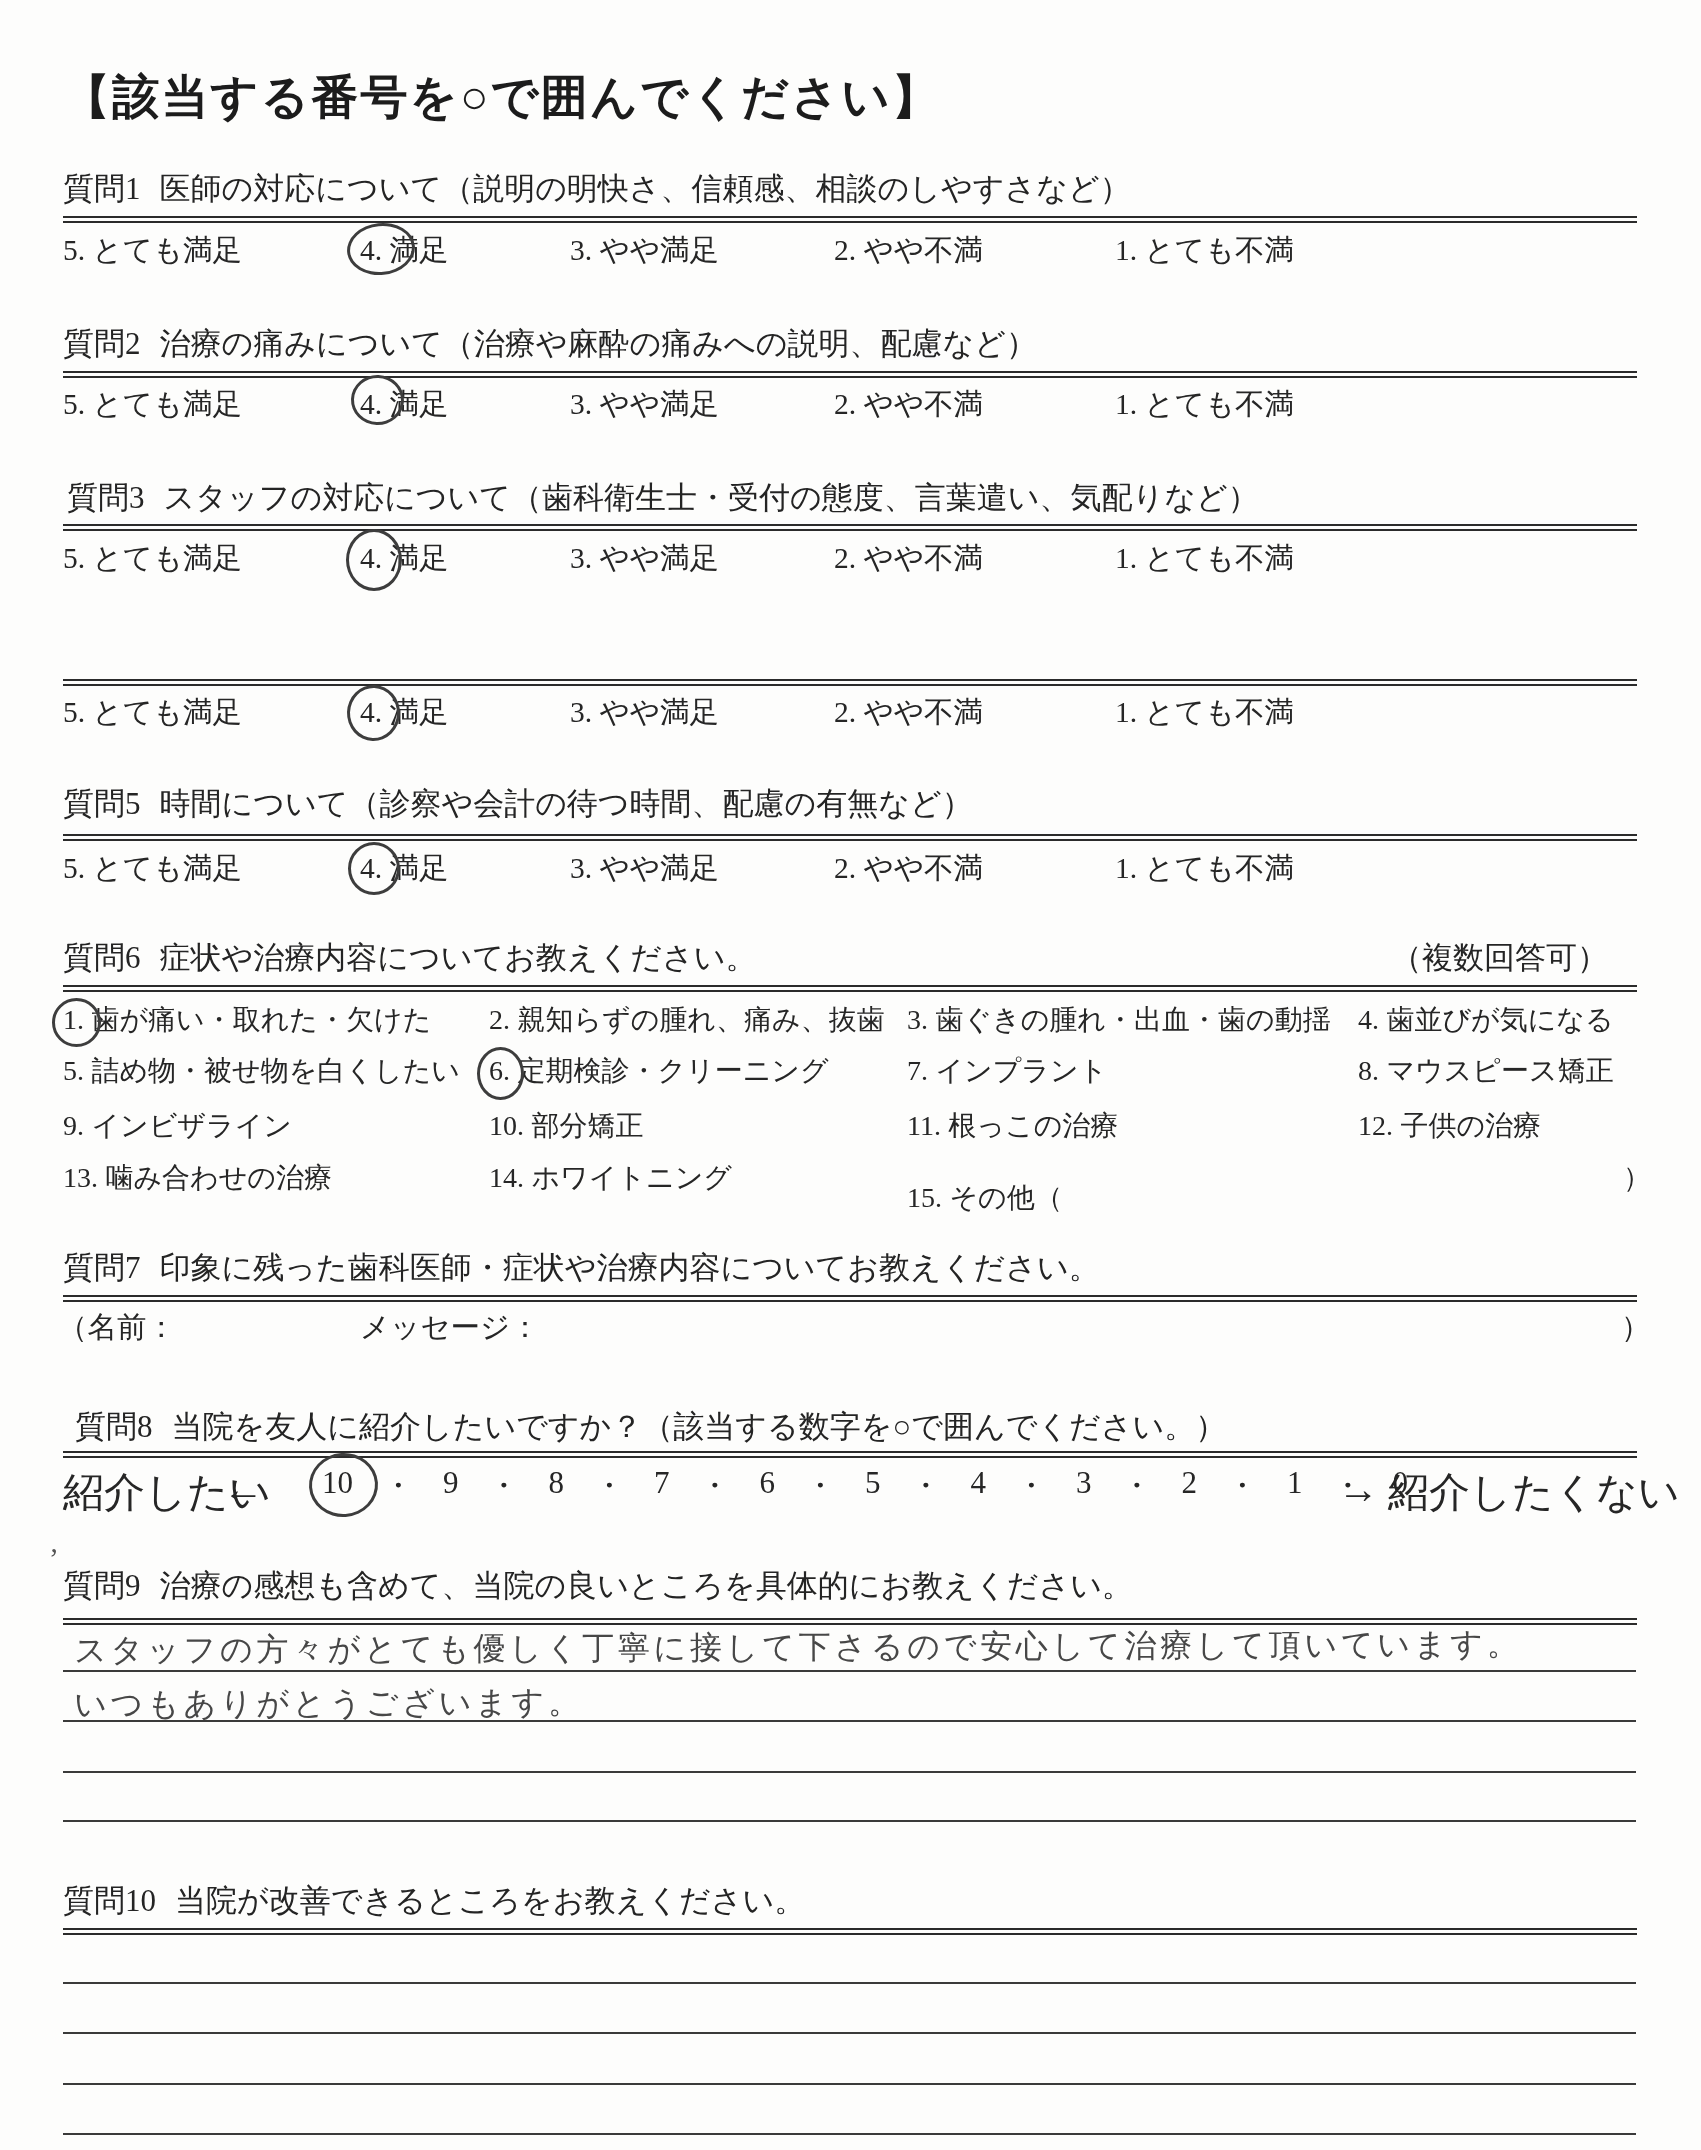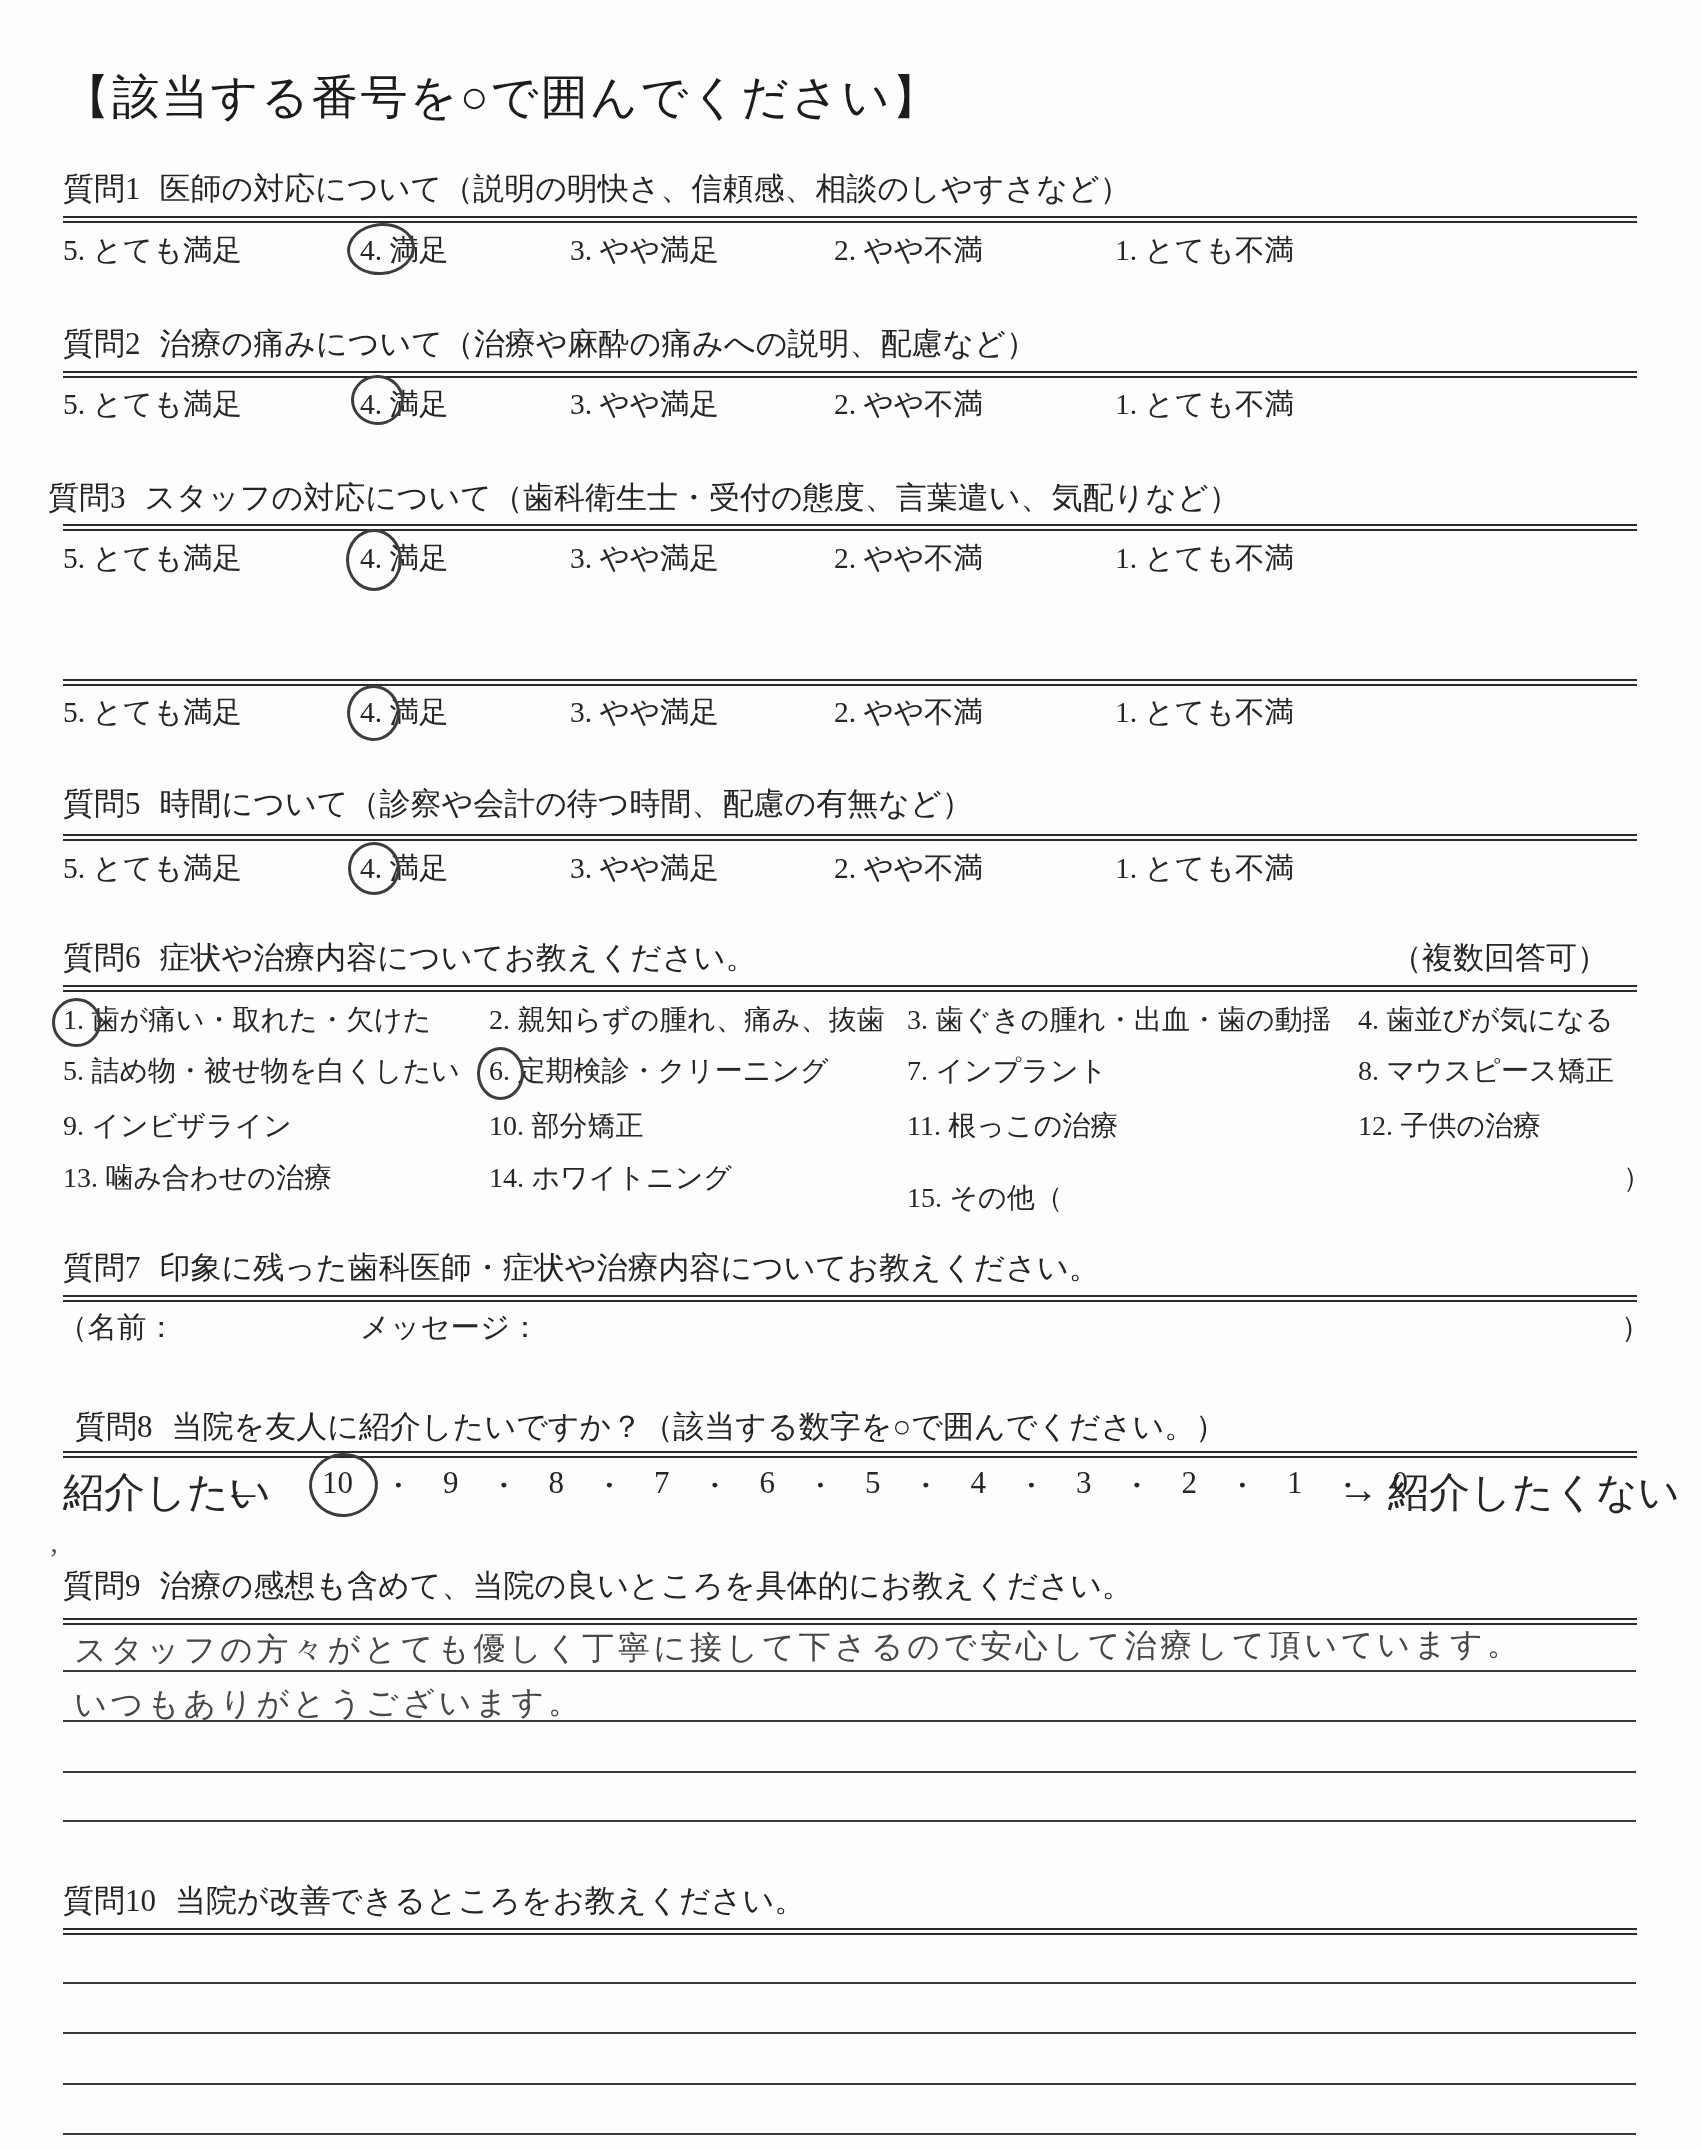--- a/index.html
+++ b/index.html
@@ -5,21 +5,21 @@
   html,body{margin:0;padding:0;background:#e8e8e8;}
   .page{
     position:relative;
     width:1701px;height:2151px;
     background:#fdfdfc;
     font-family:"Liberation Serif","DejaVu Serif",serif;
     color:#222;
     overflow:hidden;
   }
   .abs{position:absolute;white-space:nowrap;}
-  .title{font-size:47px;font-weight:normal;letter-spacing:2.2px;color:#1c1c1c;}
+  .title{font-size:47px;font-weight:bold;letter-spacing:2.2px;color:#1c1c1c;}
   .qheader{font-size:31px;color:#242424;}
   .qheader .qlabel{margin-right:19px;}
   .hrule{height:6.6px;border-top:2.2px solid #2b2b2b;border-bottom:2.2px solid #2b2b2b;box-sizing:border-box;}
   .arule{height:2.2px;background:#3a3a3a;}
   .opt{font-size:29.5px;color:#262626;}
   .opt .onum{margin-right:7.4px;}
   .q6item{font-size:28px;color:#262626;}
   .q6item .onum{margin-right:7.4px;}
   .note{font-size:31px;color:#242424;}
   .fieldrow{font-size:29.5px;color:#262626;}
@@ -58,21 +58,21 @@
     <span class="qlabel">質問2</span><span>治療の痛みについて（治療や麻酔の痛みへの説明、配慮など）</span>
   </div>
   <div class="abs hrule" style="left:63px;top:371px;width:1574px;"></div>
   <div class="abs opt" style="left:63px;top:385px;"><span class="onum">5.</span><span>とても満足</span></div>
   <div class="abs opt" style="left:360px;top:385px;"><span class="onum">4.</span><span>満足</span></div>
   <div class="abs opt" style="left:570px;top:385px;"><span class="onum">3.</span><span>やや満足</span></div>
   <div class="abs opt" style="left:834px;top:385px;"><span class="onum">2.</span><span>やや不満</span></div>
   <div class="abs opt" style="left:1115px;top:385px;"><span class="onum">1.</span><span>とても不満</span></div>
   <div class="circle" style="left:351px;top:375px;width:47px;height:44px;transform:rotate(2deg);"></div>
 
-  <div class="abs qheader" style="left:48px;top:477px;font-family:Liberation Serif, serif;">
+  <div class="abs qheader" style="left:67px;top:477px;font-family:Liberation Serif, serif;">
     <span class="qlabel">質問3</span><span>スタッフの対応について（歯科衛生士・受付の態度、言葉遣い、気配りなど）</span>
   </div>
   <div class="abs hrule" style="left:63px;top:524px;width:1574px;"></div>
   <div class="abs opt" style="left:63px;top:539px;"><span class="onum">5.</span><span>とても満足</span></div>
   <div class="abs opt" style="left:360px;top:539px;"><span class="onum">4.</span><span>満足</span></div>
   <div class="abs opt" style="left:570px;top:539px;"><span class="onum">3.</span><span>やや満足</span></div>
   <div class="abs opt" style="left:834px;top:539px;"><span class="onum">2.</span><span>やや不満</span></div>
   <div class="abs opt" style="left:1115px;top:539px;"><span class="onum">1.</span><span>とても不満</span></div>
   <div class="circle" style="left:346px;top:529px;width:50px;height:56px;"></div>
 

